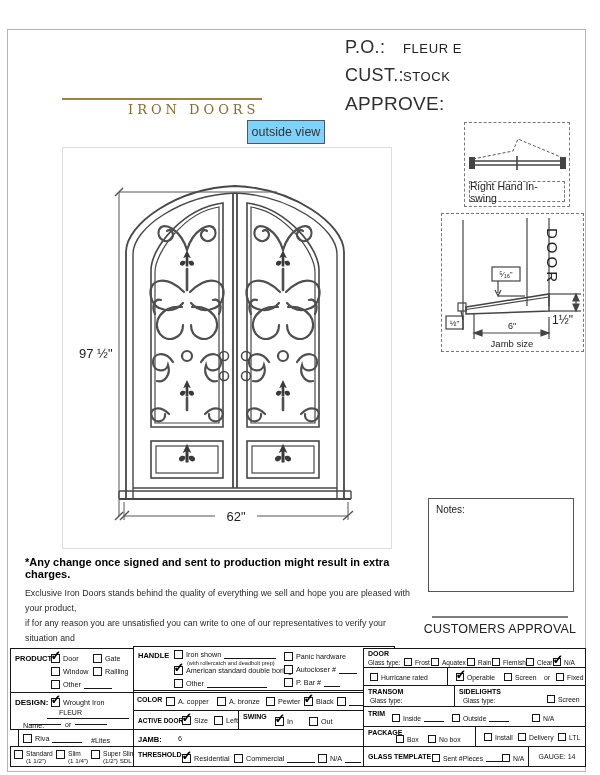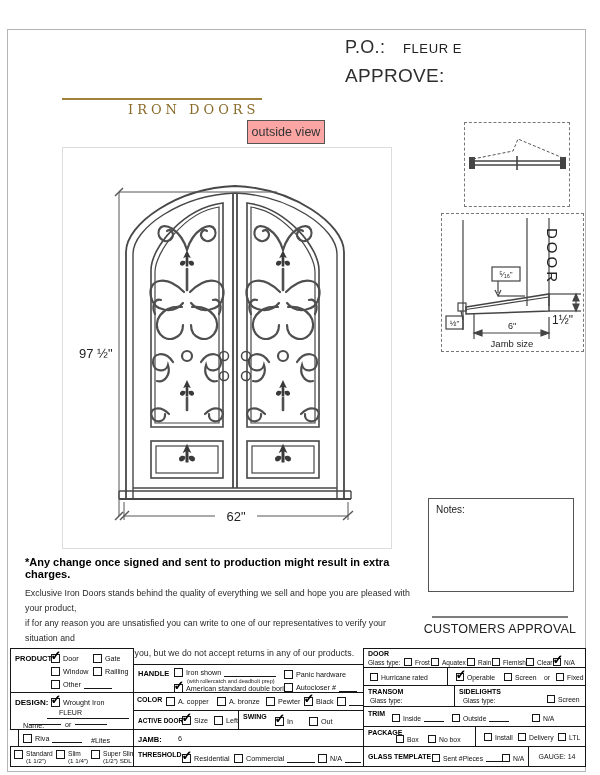--- a/index.html
+++ b/index.html
@@ -14,21 +14,21 @@
                font-size:50px;color:#a0813c;letter-spacing:1px}
   .logo-line{height:2px;background:#a0813c}
   .logo-sub{font-family:"DejaVu Serif",serif;font-size:13px;letter-spacing:4px;color:#8a6b2b}
 
   
   .ord-row{display:flex;align-items:baseline;margin-bottom:7px}
   .ord-label{font-size:18px;color:#2e2e2e;width:58px;letter-spacing:.3px}
   .ord-value{font-size:13px;color:#222;letter-spacing:.6px}
 
   .view-box{border:1.5px solid #555;display:flex;align-items:center;justify-content:center;
-            font-size:12.5px;color:#333;background:#fca5a5}
+            font-size:12.5px;color:#333;background:#7dd3fc}
   .draw-box{border:1px solid #dcdcdc}
   .dashed{border:1px dashed #777;box-sizing:border-box;background:#fff}
   .swing-caption{position:absolute;left:4px;right:4px;bottom:4px;height:19px;border:1px dashed #777;
                  display:flex;align-items:center;justify-content:center;font-size:10.5px;color:#222}
 
   .notes-box{border:1px solid #555;font-size:10px;color:#222;padding:5px 7px;box-sizing:border-box}
   .appr-line{height:2px;background:#7d7d7d}
   .appr-text{font-size:12.5px;color:#222;text-align:center;letter-spacing:.2px}
 
   .disc-bold{font-size:11px;font-weight:bold;color:#000;margin-bottom:6px}
@@ -55,20 +55,24 @@
 
 <div class="abs" style="left:38px;top:36px;width:230px;height:78px">
   <div class="logo-line abs" style="left:24px;top:62px;width:200px"></div>
   <div class="logo-sub abs" style="left:90px;top:66px">IRON DOORS</div>
 </div>
 
 <div class="abs" style="left:345px;top:37px">
   <div class="ord-row">
     <span class="ord-label">P.O.:</span>
     <span class="ord-value">FLEUR E</span>
+  </div>
+  <div class="ord-row">
+    <span class="ord-label">CUST.:</span>
+    <span class="ord-value">STOCK</span>
   </div>
   <div class="ord-row">
     <span class="ord-label" style="width:auto;font-size:19px">APPROVE:</span>
   </div>
 </div>
 
 <div class="view-box abs" style="left:247px;top:120px;width:76px;height:22px">outside view</div>
 
 <div class="draw-box abs" style="left:62px;top:147px;width:328px;height:400px">
 <svg width="328" height="400" viewBox="0 0 328 400">
@@ -157,20 +161,21 @@
 
 <div class="dashed abs" style="left:464px;top:122px;width:106px;height:85px">
   <svg width="104" height="56" viewBox="0 0 104 56">
     <line x1="8" y1="38" x2="98" y2="38" stroke="#444" stroke-width="1.4"></line>
     <line x1="8" y1="42" x2="98" y2="42" stroke="#444" stroke-width="1.4"></line>
     <rect x="4" y="34" width="6" height="12" fill="#444"></rect>
     <rect x="95" y="34" width="6" height="12" fill="#444"></rect>
     <line x1="52" y1="33" x2="52" y2="47" stroke="#444" stroke-width="1.6"></line>
     <polyline points="8,36 48,28 53,16 98,35" fill="none" stroke="#555" stroke-width="1" stroke-dasharray="3,2"></polyline>
   </svg>
+  <div class="swing-caption">Right Hand In-swing</div>
 </div>
 
 <div class="dashed abs" style="left:441px;top:213px;width:143px;height:139px">
   <svg width="141" height="137" viewBox="0 0 141 137">
     <g stroke="#444" stroke-width="1.2" fill="none">
       <line x1="21" y1="6" x2="21" y2="116"></line>
       <line x1="85" y1="4" x2="85" y2="92"></line>
       <line x1="107" y1="4" x2="107" y2="92"></line>
       <path d="M24,93 L107,80 L107,97 L24,100 Z" stroke-width="1.5"></path>
       <line x1="24" y1="95.5" x2="107" y2="83"></line>
@@ -279,21 +284,21 @@
   <span class="opt" style="left:45px;top:3px;align-items:flex-start">
       <span class="cb"></span>
       <span style="font-size:6.6px"><span>Slim</span><br><span class="sub">(1 1/4")</span></span>
     </span>
   <span class="opt" style="left:80px;top:3px;align-items:flex-start">
       <span class="cb"></span>
       <span style="font-size:6.6px"><span>Super Slim</span><br><span class="sub">(1/2") SDL</span></span>
     </span>
 </div>
 
-<div class="cell" style="left:133px;top:664px;width:262px;height:45px">
+<div class="cell" style="left:133px;top:646px;width:262px;height:45px">
   <span class="flabel" style="left:4px;top:4px">HANDLE</span>
   <span class="opt" style="left:40px;top:3px">
       <span class="cb"></span>
       <span>Iron shown</span>
       <span class="ln" style="width:52px"></span>
     </span>
   <span class="tiny" style="left:53px;top:13px">(with rollercatch and deadbolt prep)</span>
   <span class="opt" style="left:40px;top:19px">
       <span class="cb checked"></span>
       <span>American standard double boring</span>

